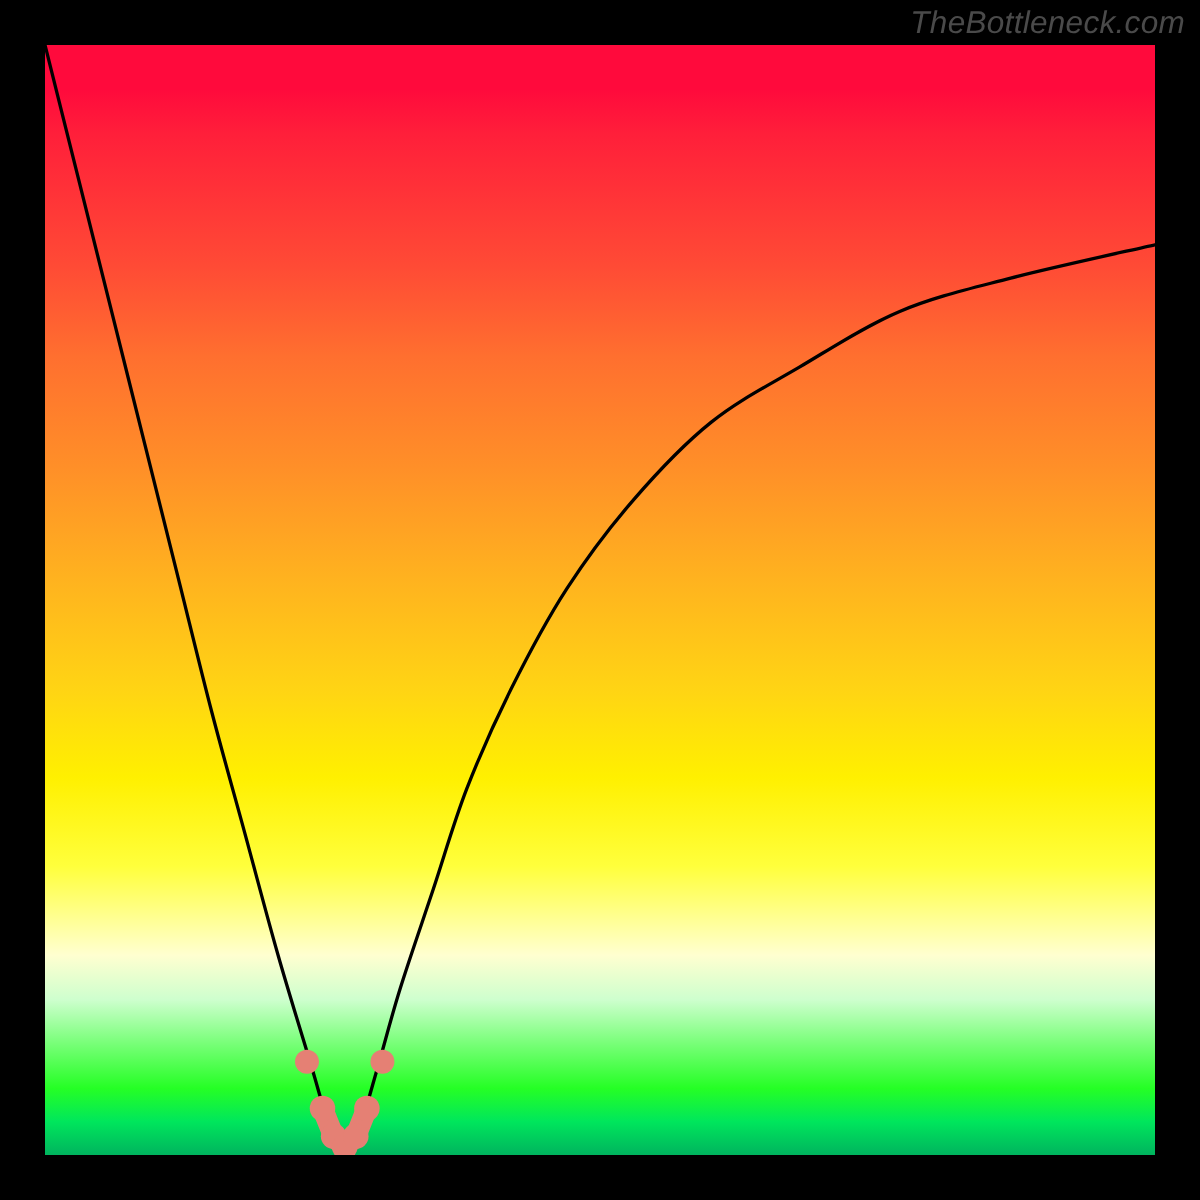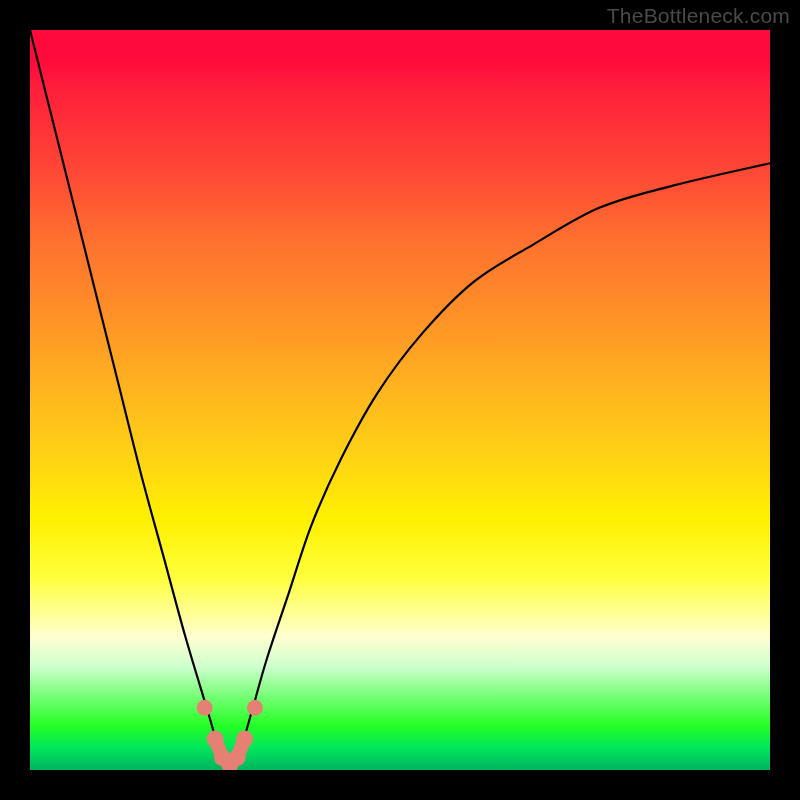--- a/index.html
+++ b/index.html
@@ -40,20 +40,21 @@
   .watermark {
     position: absolute;
     top: 4px;
     right: 10px;
     color: #4a4a4a;
     font-size: 21px;
     font-weight: 400;
     letter-spacing: 0.2px;
     z-index: 5;
     font-family: Arial, Helvetica, sans-serif;
+    font-style: italic;
   }
   svg.curve {
     position: absolute;
     left: 0;
     top: 0;
     width: 740px;
     height: 740px;
     z-index: 3;
   }
   .curve-path {

